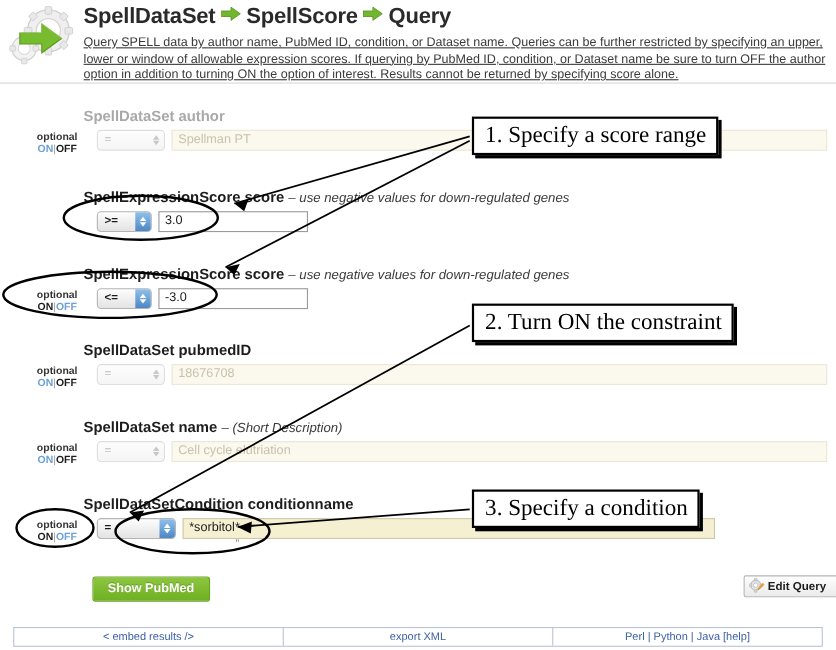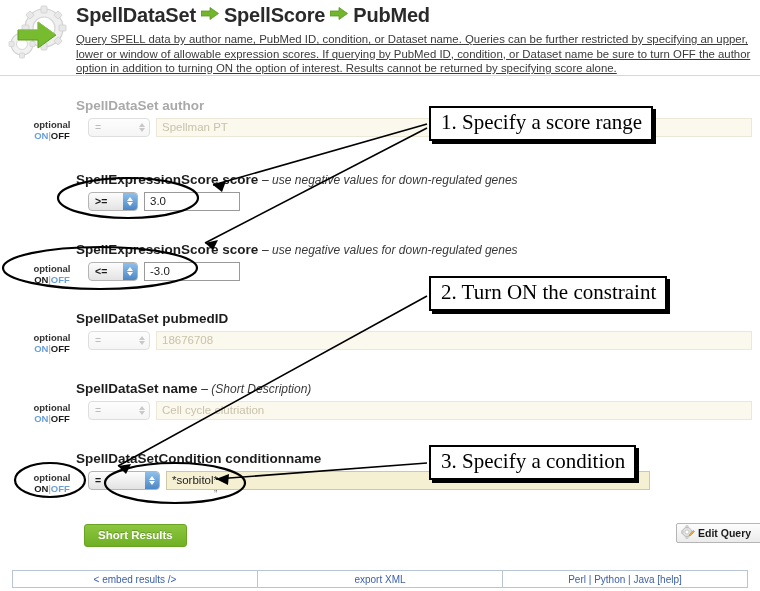--- a/index.html
+++ b/index.html
@@ -167,21 +167,21 @@
   }
   .txt.disabled {
     left: 156px;
     width: 596px;
     background: #fbf8ee;
     border: 1px solid #ece7d6;
     color: #c9c2ab;
   }
   .txt.scorebox {
     left: 144px;
-    width: 96px;
+    width: 136px;
     background: #ffffff;
     border: 1px solid #9a9a9a;
     color: #1b1b1b;
   }
   .txt.condbox {
     left: 166px;
     width: 484px;
     background: #f6f0d3;
     border: 1px solid #cfc8a8;
     color: #1b1b1b;
@@ -302,21 +302,21 @@
       <path d="M10 26 L30 26 L30 18 L48 31 L30 44 L30 36 L10 36 Z" fill="#77bb2e" stroke="#5d9a1f" stroke-width="1"></path>
       <path d="M10 26 L30 26 L30 18 L48 31" fill="none" stroke="#9ed25c" stroke-width="1" opacity="0.7"></path>
     </g>
   </svg>
 
   <div id="title-line">
     <span>SpellDataSet</span><span class="arrow"><svg width="18" height="13" viewBox="0 0 18 13">
           <path d="M0 4 L9 4 L9 0.5 L17.5 6.5 L9 12.5 L9 9 L0 9 Z" fill="#72b62e" stroke="#5a9622" stroke-width="0.8"></path>
         </svg></span><span>SpellScore</span><span class="arrow"><svg width="18" height="13" viewBox="0 0 18 13">
           <path d="M0 4 L9 4 L9 0.5 L17.5 6.5 L9 12.5 L9 9 L0 9 Z" fill="#72b62e" stroke="#5a9622" stroke-width="0.8"></path>
-        </svg></span><span>PubMed</span>
+        </svg></span><span>Query</span>
   </div>
 
   <div id="desc">Query SPELL data by author name, PubMed ID, condition, or Dataset name. Queries can be further restricted by specifying an upper, lower or window of allowable expression scores. If querying by PubMed ID, condition, or Dataset name be sure to turn OFF the author option in addition to turning ON the option of interest. Results cannot be returned by specifying score alone.</div>
 </div>
 
 <div id="form">
 
   <div class="row" style="top:22px;">
     <div class="field-label label-off">
       <span>SpellDataSet author</span>
@@ -417,21 +417,21 @@
           <span class="tri up"></span>
           <span class="tri down"></span>
         </span>
     </div>
     <div class="txt condbox">*sorbitol*</div>
     <div class="quote-mark">”</div>
   </div>
 
 </div>
 
-<div id="show-results">Short Results</div>
+<div id="show-results">Show PubMed</div>
 
 <div id="edit-query">
   <span>
     <svg width="14" height="14" viewBox="0 0 14 14">
       <circle cx="6" cy="7" r="4.6" fill="#e2e2e2" stroke="#b0b0b0" stroke-width="0.8"></circle>
       <circle cx="6" cy="7" r="2" fill="#ffffff" stroke="#bcbcbc" stroke-width="0.7"></circle>
       <g fill="#dcdcdc" stroke="#b0b0b0" stroke-width="0.5">
         <rect x="4.8" y="0.6" width="2.4" height="2" rx="0.4"></rect>
         <rect x="4.8" y="11.4" width="2.4" height="2" rx="0.4"></rect>
         <rect x="0" y="5.9" width="2" height="2.4" rx="0.4"></rect>

